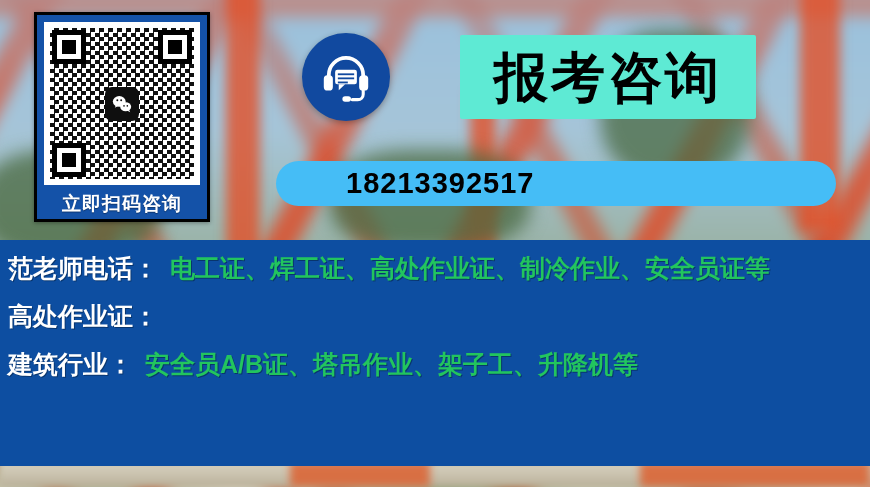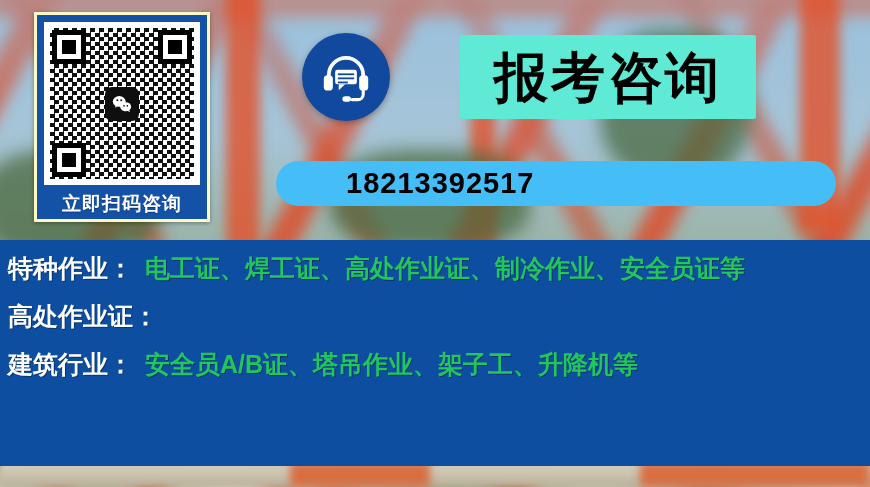--- a/index.html
+++ b/index.html
@@ -78,21 +78,21 @@
   }
 
   
   .qr-card {
     position: absolute;
     left: 34px;
     top: 12px;
     width: 176px;
     height: 210px;
     background: #1452a8;
-    border: 3px solid #fef9c3;
+    border: 3px solid #000000;
     box-sizing: border-box;
     padding: 7px 7px 0 7px;
     box-shadow: 0 1px 4px rgba(0,0,0,0.35);
   }
   .qr-white {
     width: 100%;
     height: 163px;
     background: #ffffff;
     position: relative;
     box-sizing: border-box;
@@ -306,21 +306,21 @@
   <div class="title-pill">
     <span class="txt">报考咨询</span>
   </div>
 
   <div class="phone-pill">
     <span class="number">18213392517</span>
   </div>
 
   <div class="list-panel">
     <div class="list-row">
-      <span class="cat">特种作业：</span>
+      <span class="cat">范老师电话：</span>
       <span class="items">电工证、焊工证、高处作业证、制冷作业、安全员证等</span>
     </div>
     <div class="list-row">
       <span class="cat">高处作业证：</span>
     </div>
     <div class="list-row">
       <span class="cat">建筑行业：</span>
       <span class="items">安全员A/B证、塔吊作业、架子工、升降机等</span>
     </div>
   </div>

